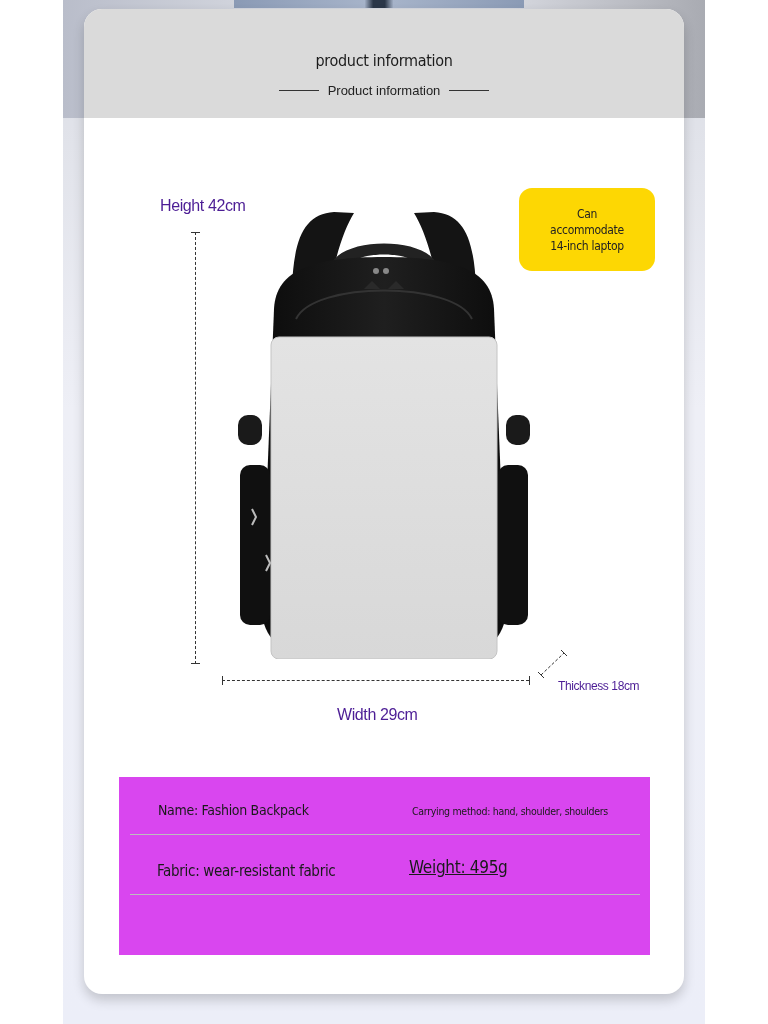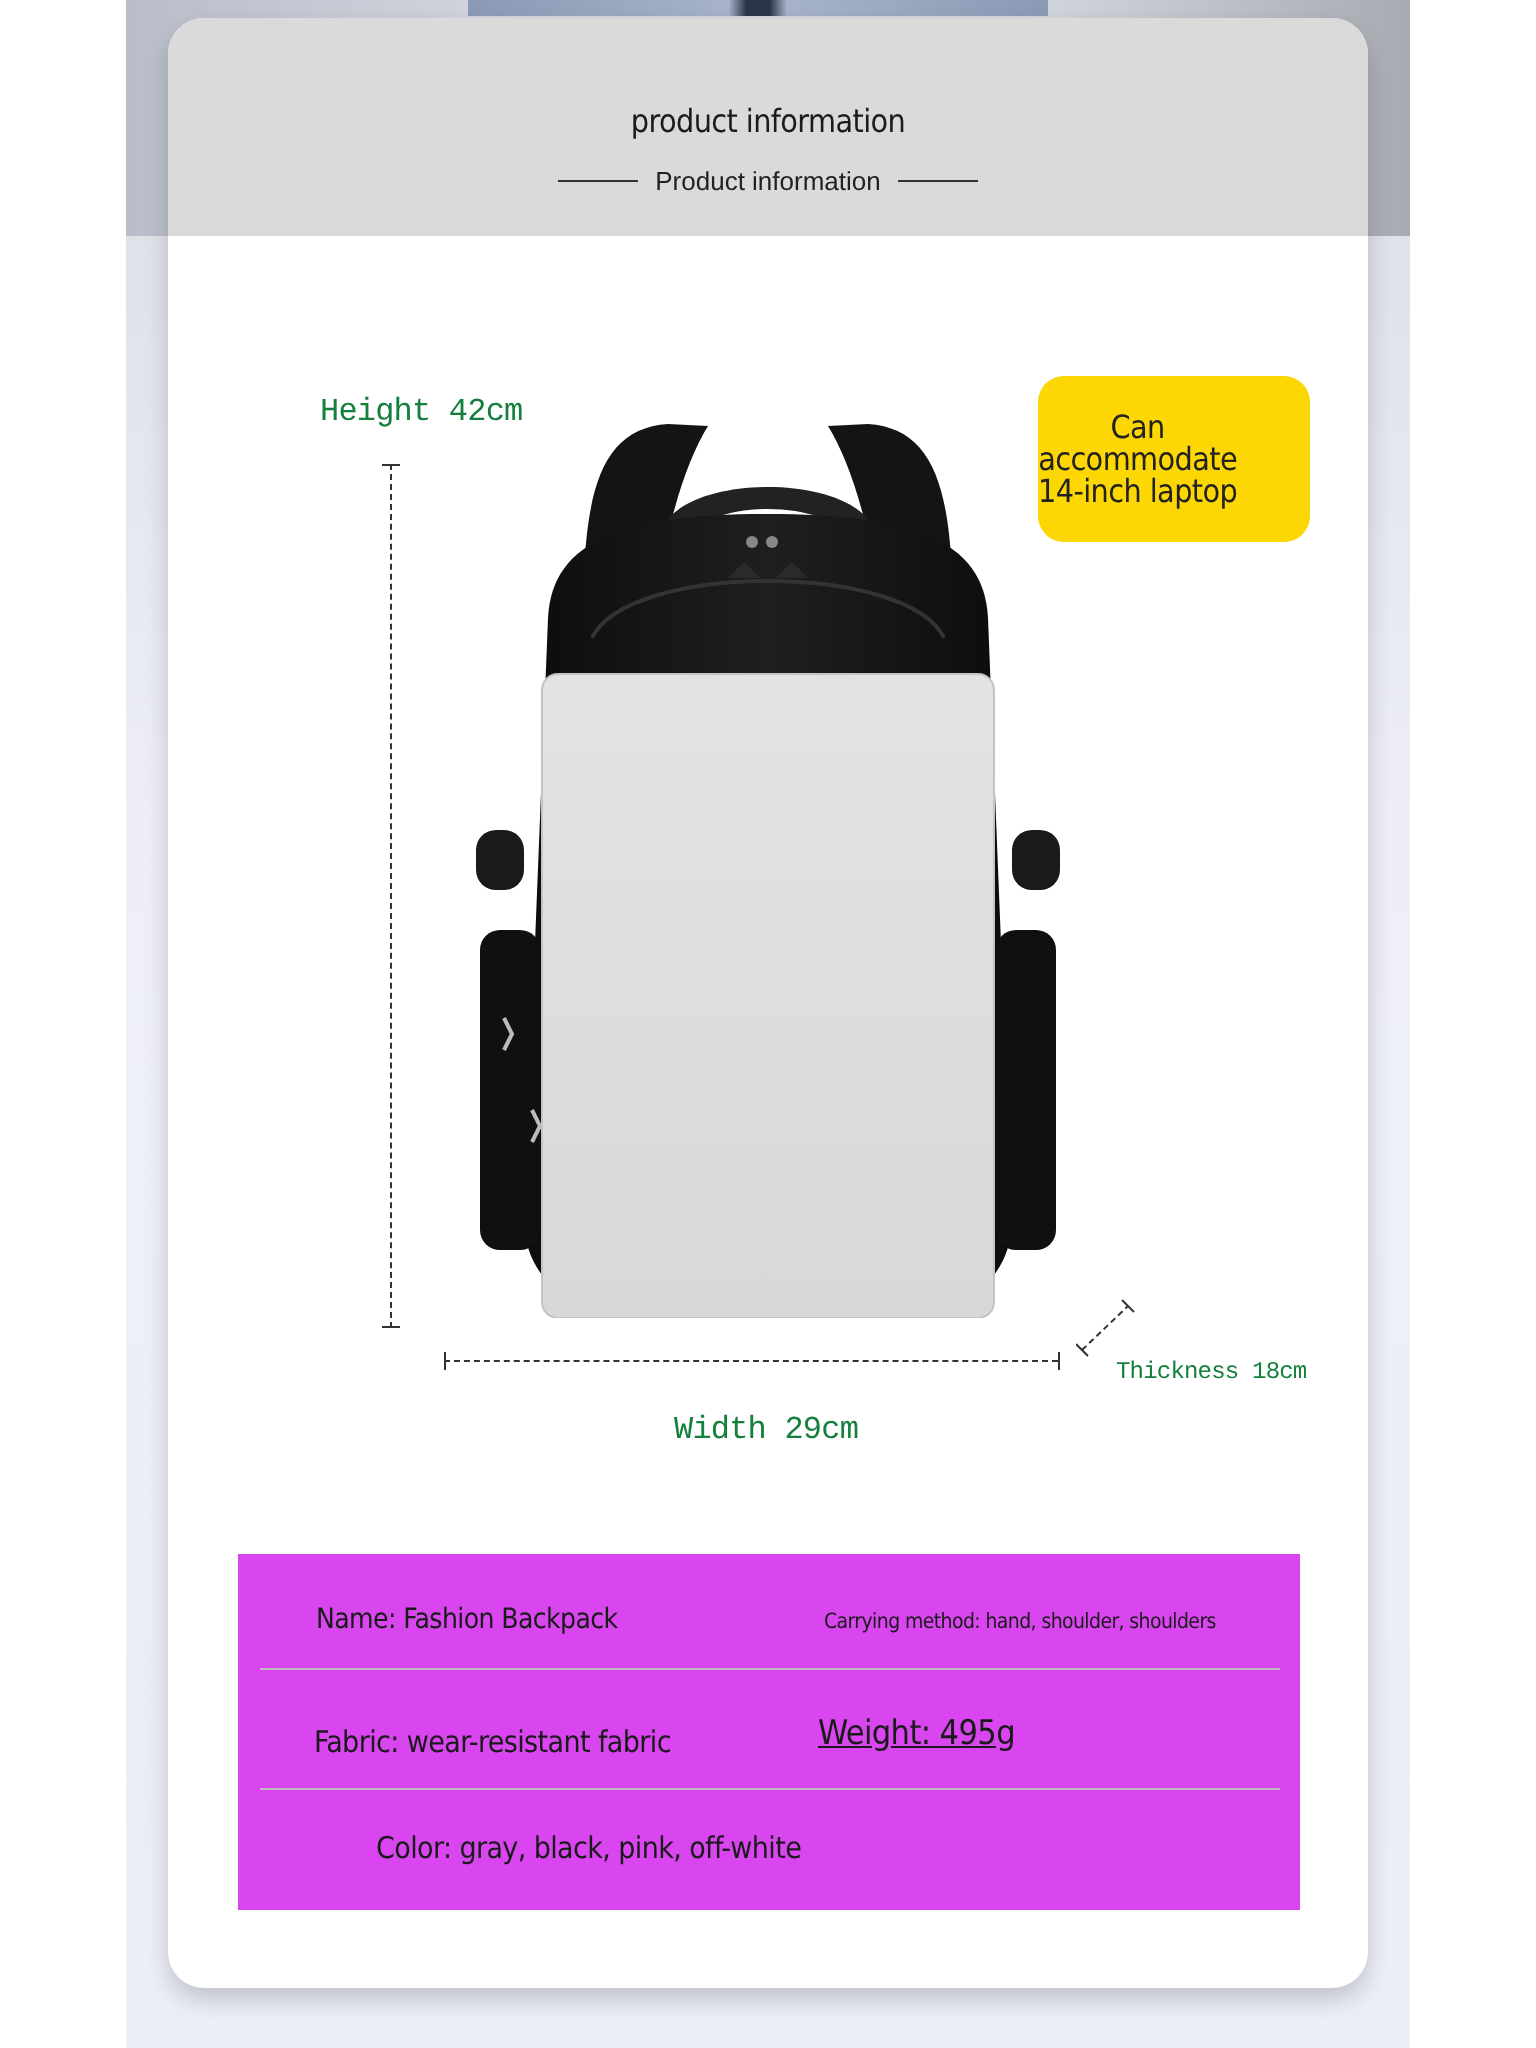--- a/index.html
+++ b/index.html
@@ -6,26 +6,26 @@
   body{width:768px;height:1024px;position:relative;overflow:hidden;background:#ffffff;font-family:"Liberation Sans","DejaVu Sans",sans-serif;}
   .bg-strip{position:absolute;left:63px;top:0;width:642px;height:1024px;background:linear-gradient(180deg,#c9ccd6 0%,#dfe1e8 10%,#eeeff6 40%,#eceef8 100%);}
   .bg-top{position:absolute;left:63px;top:0;width:642px;height:118px;background:linear-gradient(90deg,#b9bdca 0%,#d3d6de 30%,#d5d7de 70%,#a9abb2 100%);}
   .bg-photo{position:absolute;left:234px;top:0;width:290px;height:8px;background:linear-gradient(90deg,#8a9ab5,#a6b3c9 45%,#2a3648 48%,#2a3648 52%,#a6b3c9 55%,#8a9ab5);}
   .card{position:absolute;left:84px;top:9px;width:600px;height:985px;background:#fff;border-radius:18px;box-shadow:0 6px 12px rgba(0,0,0,0.18);overflow:hidden;}
   .card-head{position:absolute;left:0;top:0;width:600px;height:109px;background:#dadada;padding-left:31px;}
   .title{position:absolute;left:0;top:42px;width:600px;text-align:center;font-family:"DejaVu Sans Condensed","DejaVu Sans",sans-serif;font-stretch:condensed;font-size:16px;color:#1b1b1b;letter-spacing:-0.3px;}
   .subtitle-row{position:absolute;left:0;top:74px;width:600px;display:flex;justify-content:center;align-items:center;gap:9px;}
   .subtitle-row .line{width:40px;height:1px;background:#333;}
   .subtitle{font-size:13px;color:#222;}
-  .dim-label{position:absolute;font-family:Liberation Mono, monospace;font-stretch:condensed;color:#15803d;letter-spacing:-0.4px;}
+  .dim-label{position:absolute;font-family:Liberation Sans, sans-serif;font-stretch:condensed;color:#4c1d95;letter-spacing:-0.4px;}
   .vline{position:absolute;left:111px;top:223px;width:0;height:432px;border-left:1px dashed #333;}
   .vcap{position:absolute;width:9px;height:1px;background:#333;}
   .hline{position:absolute;left:138px;top:671px;width:307px;height:0;border-top:1px dashed #333;}
   .hcap{position:absolute;width:1px;height:9px;background:#333;}
-  .badge{position:absolute;left:435px;top:179px;width:136px;height:83px;background:#fdd703;border-radius:13px;display:flex;align-items:center;text-align:center;font-family:"DejaVu Sans Condensed","DejaVu Sans",sans-serif;font-stretch:condensed;font-size:16px;line-height:16px;color:#222;letter-spacing:-0.3px;}
+  .badge{position:absolute;left:435px;top:179px;width:136px;height:83px;background:#fdd703;border-radius:13px;display:flex;align-items:center;justify-content:center;text-align:center;font-family:"DejaVu Sans Condensed","DejaVu Sans",sans-serif;font-stretch:condensed;font-size:12px;line-height:16px;color:#222;letter-spacing:-0.3px;}
   .backpack{position:absolute;left:150px;top:200px;width:300px;height:450px;}
   .note{position:absolute;left:0;top:735px;width:588px;text-align:center;font-family:"DejaVu Sans Condensed","DejaVu Sans",sans-serif;font-stretch:condensed;font-size:8px;color:#333;letter-spacing:-0.2px;}
   .specs{position:absolute;left:35px;top:768px;width:531px;height:178px;background:#d946ef;}
   .spec{position:absolute;font-family:"DejaVu Sans Condensed","DejaVu Sans",sans-serif;font-stretch:condensed;color:#1a1a1a;letter-spacing:-0.3px;white-space:nowrap;}
   .divider{position:absolute;left:11px;width:510px;height:1px;background:#bdbdbd;}
 </style>
 </head>
 <body>
 
 <div class="bg-strip"></div>
@@ -105,15 +105,14 @@
   <div class="dim-label" style="left:474px;top:670px;font-size:12px;">Thickness 18cm</div>
 
 
   <div class="specs">
     <div class="spec" style="left:39px;top:25px;font-size:14px;">Name: Fashion Backpack</div>
     <div class="spec" style="left:293px;top:28px;font-size:10.5px;">Carrying method: hand, shoulder, shoulders</div>
     <div class="divider" style="top:57px;"></div>
     <div class="spec" style="left:38px;top:85px;font-size:15px;">Fabric: wear-resistant fabric</div>
     <div class="spec" style="left:290px;top:80px;font-size:17px;text-decoration:underline;">Weight: 495g</div>
     <div class="divider" style="top:117px;"></div>
-    <div class="spec" style="left:69px;top:138px;font-size:15px;">Color: gray, black, pink, off-white</div>
   </div>
 </div>
 
 </body></html>

